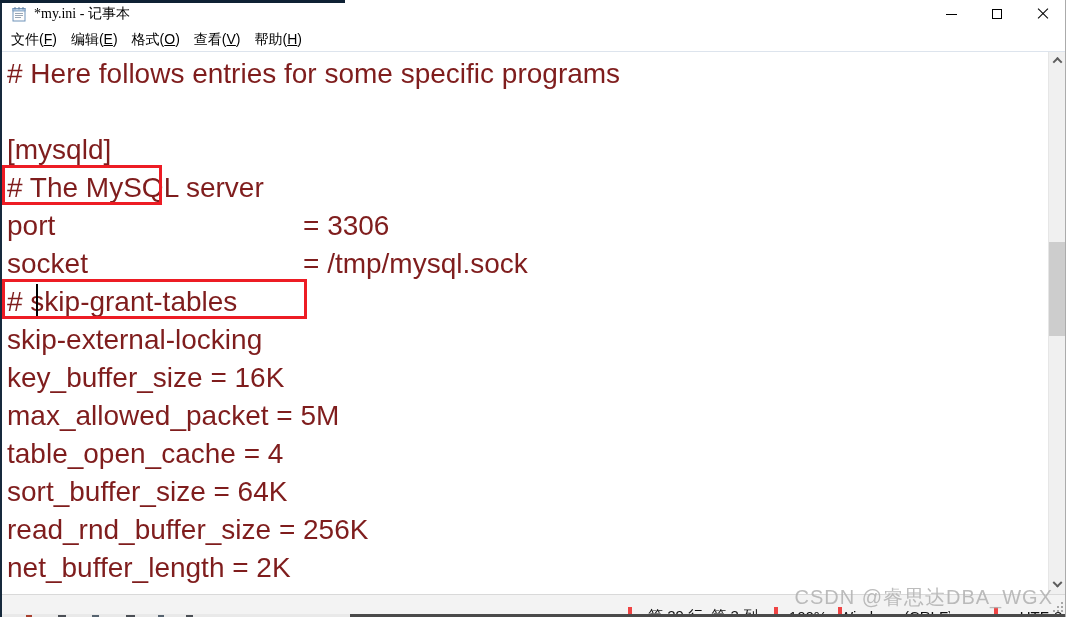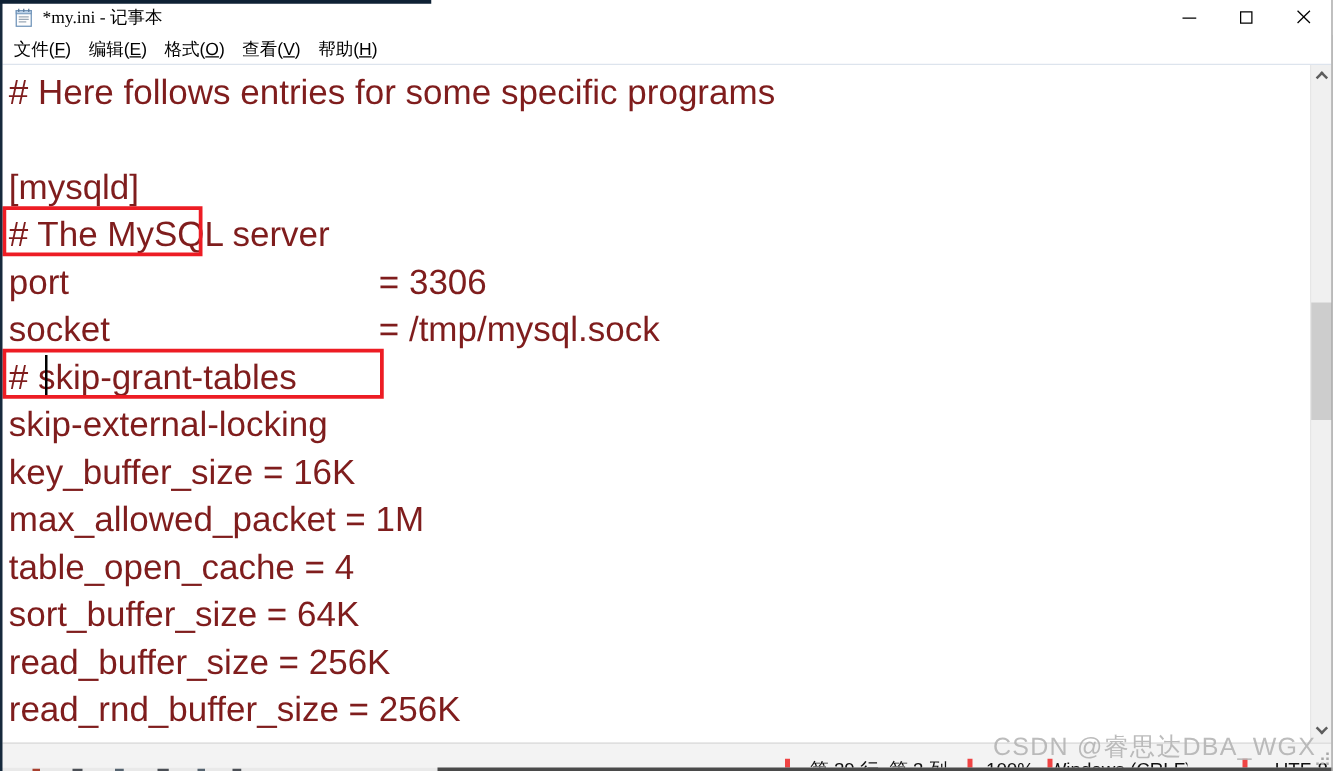--- a/index.html
+++ b/index.html
@@ -137,24 +137,23 @@
   <div class="editor">
     <div class="line"># Here follows entries for some specific programs</div>
     <div class="line"></div>
     <div class="line">[mysqld]</div>
     <div class="line"># The MySQL server</div>
     <div class="line">port				= 3306</div>
     <div class="line">socket			= /tmp/mysql.sock</div>
     <div class="line"># skip-grant-tables</div>
     <div class="line">skip-external-locking</div>
     <div class="line">key_buffer_size = 16K</div>
-    <div class="line">max_allowed_packet = 1M</div>
+    <div class="line">max_allowed_packet = 5M</div>
     <div class="line">table_open_cache = 4</div>
     <div class="line">sort_buffer_size = 64K</div>
-    <div class="line">read_buffer_size = 256K</div>
     <div class="line">read_rnd_buffer_size = 256K</div>
     <div class="line">net_buffer_length = 2K</div>
   </div>
 
   <div class="annot-box box-mysqld"></div>
   <div class="annot-box box-skip"></div>
   <div class="caret"></div>
 
   <div class="scrollbar">
     <div class="sb-arrow sb-up">

